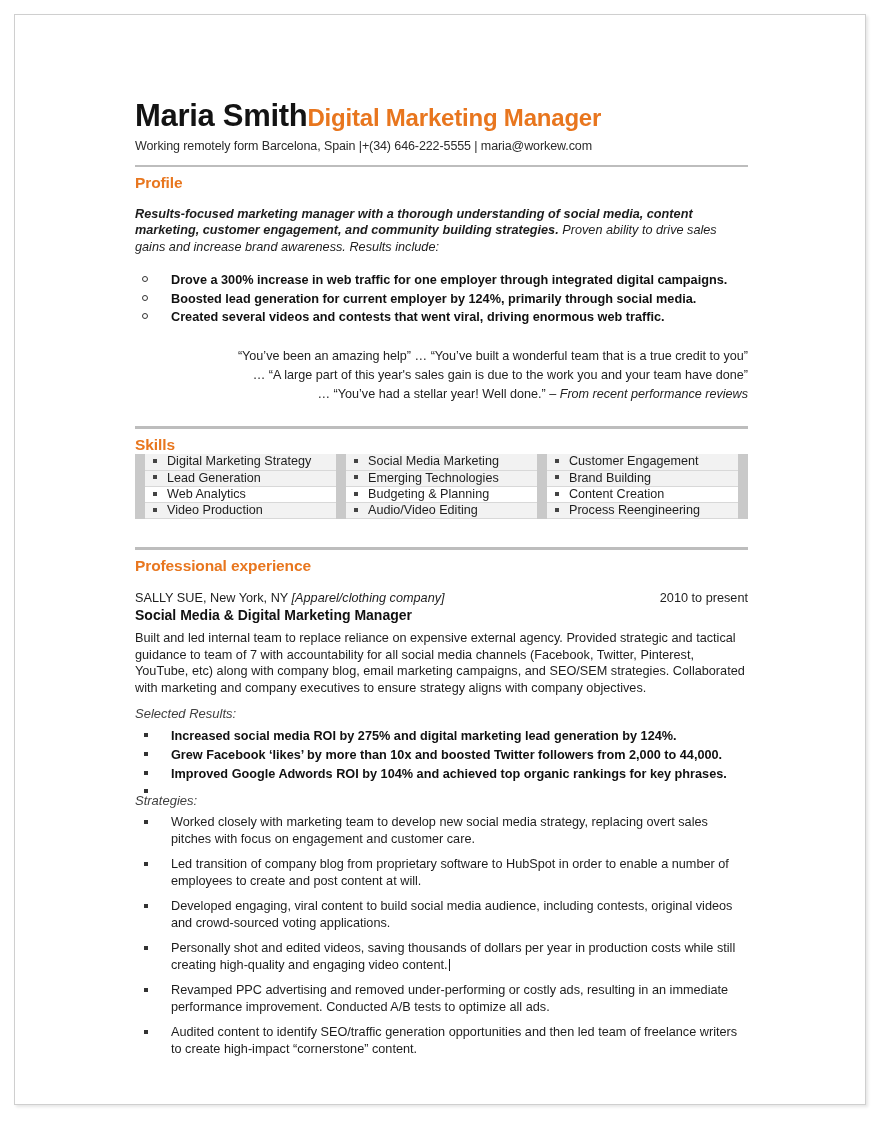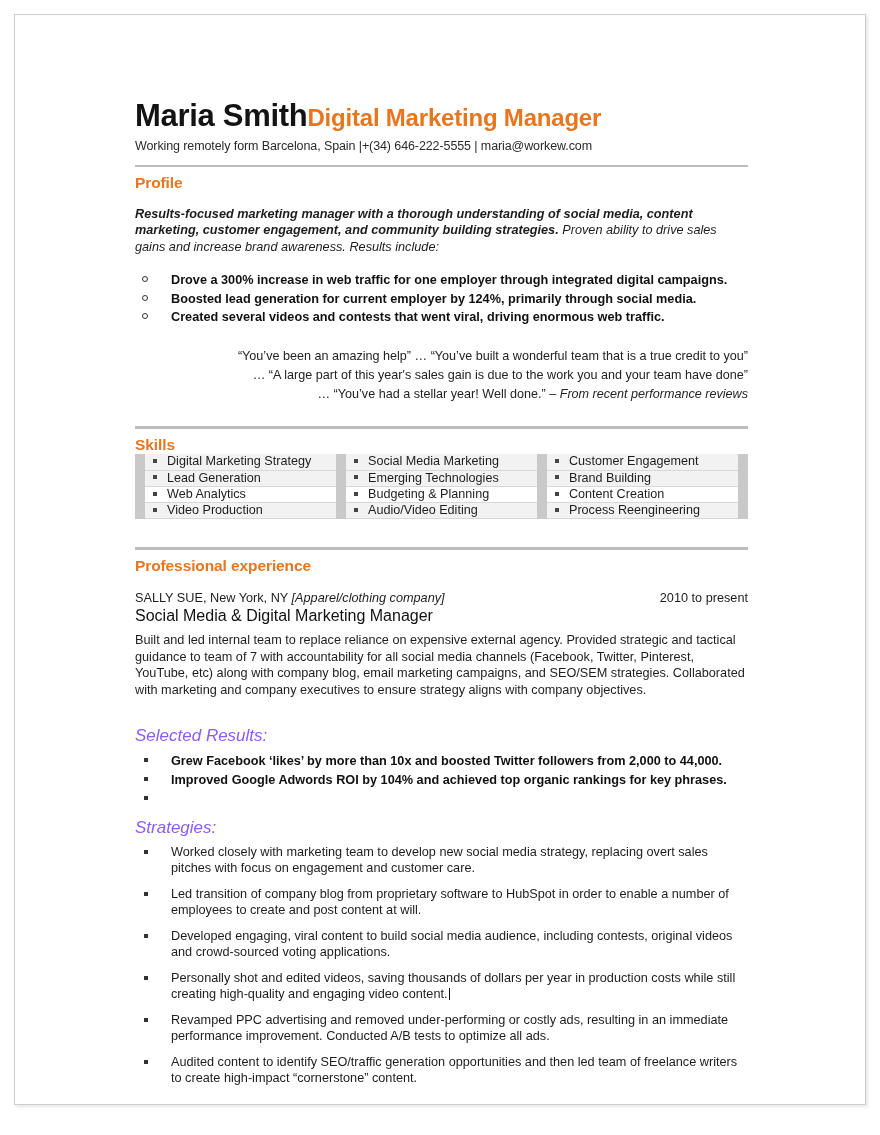--- a/index.html
+++ b/index.html
@@ -159,31 +159,31 @@
   .job-head {
     margin-top: 16px;
     font-size: 12.7px;
     color: #1d1d1d;
     display: flex;
     justify-content: space-between;
     align-items: baseline;
     text-align: right;
   }
   .job-role {
-    font-size: 16px;
-    font-weight: normal;
+    font-size: 14px;
+    font-weight: bold;
     color: #111;
     margin-top: 2px;
   }
   .job-desc { margin-top: 7px; }
   .sub-label {
-    margin-top: 28px;
-    font-size: 17px;
+    margin-top: 10px;
+    font-size: 13px;
     font-style: italic;
-    color: #8b5cf6;
+    color: #404040;
   }
 
   ul.sqlist {
     list-style: none;
     margin: 6px 0 0 0;
     padding: 0;
   }
   ul.sqlist li {
     position: relative;
     padding-left: 36px;
@@ -296,21 +296,21 @@
       <div class="job-head">
         <div><span>SALLY SUE, New York, NY </span><span class="ital">[Apparel/clothing company]</span></div>
         <div>2010 to present</div>
       </div>
       <div class="job-role">Social Media &amp; Digital Marketing Manager</div>
 
       <p class="para job-desc">Built and led internal team to replace reliance on expensive external agency. Provided strategic and tactical guidance to team of 7 with accountability for all social media channels (Facebook, Twitter, Pinterest, YouTube, etc) along with company blog, email marketing campaigns, and SEO/SEM strategies. Collaborated with marketing and company executives to ensure strategy aligns with company objectives.</p>
 
       <div class="sub-label">Selected Results:</div>
       <ul class="sqlist bold">
-        <li><span class="sq"></span></li>
+        <li><span class="sq"></span><span>Increased social media ROI by 275% and digital marketing lead generation by 124%.</span></li>
         <li><span class="sq"></span><span>Grew Facebook ‘likes’ by more than 10x and boosted Twitter followers from 2,000 to 44,000.</span></li>
         <li><span class="sq"></span><span>Improved Google Adwords ROI by 104% and achieved top organic rankings for key phrases.</span></li>
         <li><span class="sq"></span></li>
       </ul>
 
       <div class="sub-label">Strategies:</div>
       <ul class="sqlist spaced">
         <li><span class="sq"></span><span>Worked closely with marketing team to develop new social media strategy, replacing overt sales pitches with focus on engagement and customer care.</span></li>
         <li><span class="sq"></span><span>Led transition of company blog from proprietary software to HubSpot in order to enable a number of employees to create and post content at will.</span></li>
         <li><span class="sq"></span><span>Developed engaging, viral content to build social media audience, including contests, original videos and crowd-sourced voting applications.</span></li>

